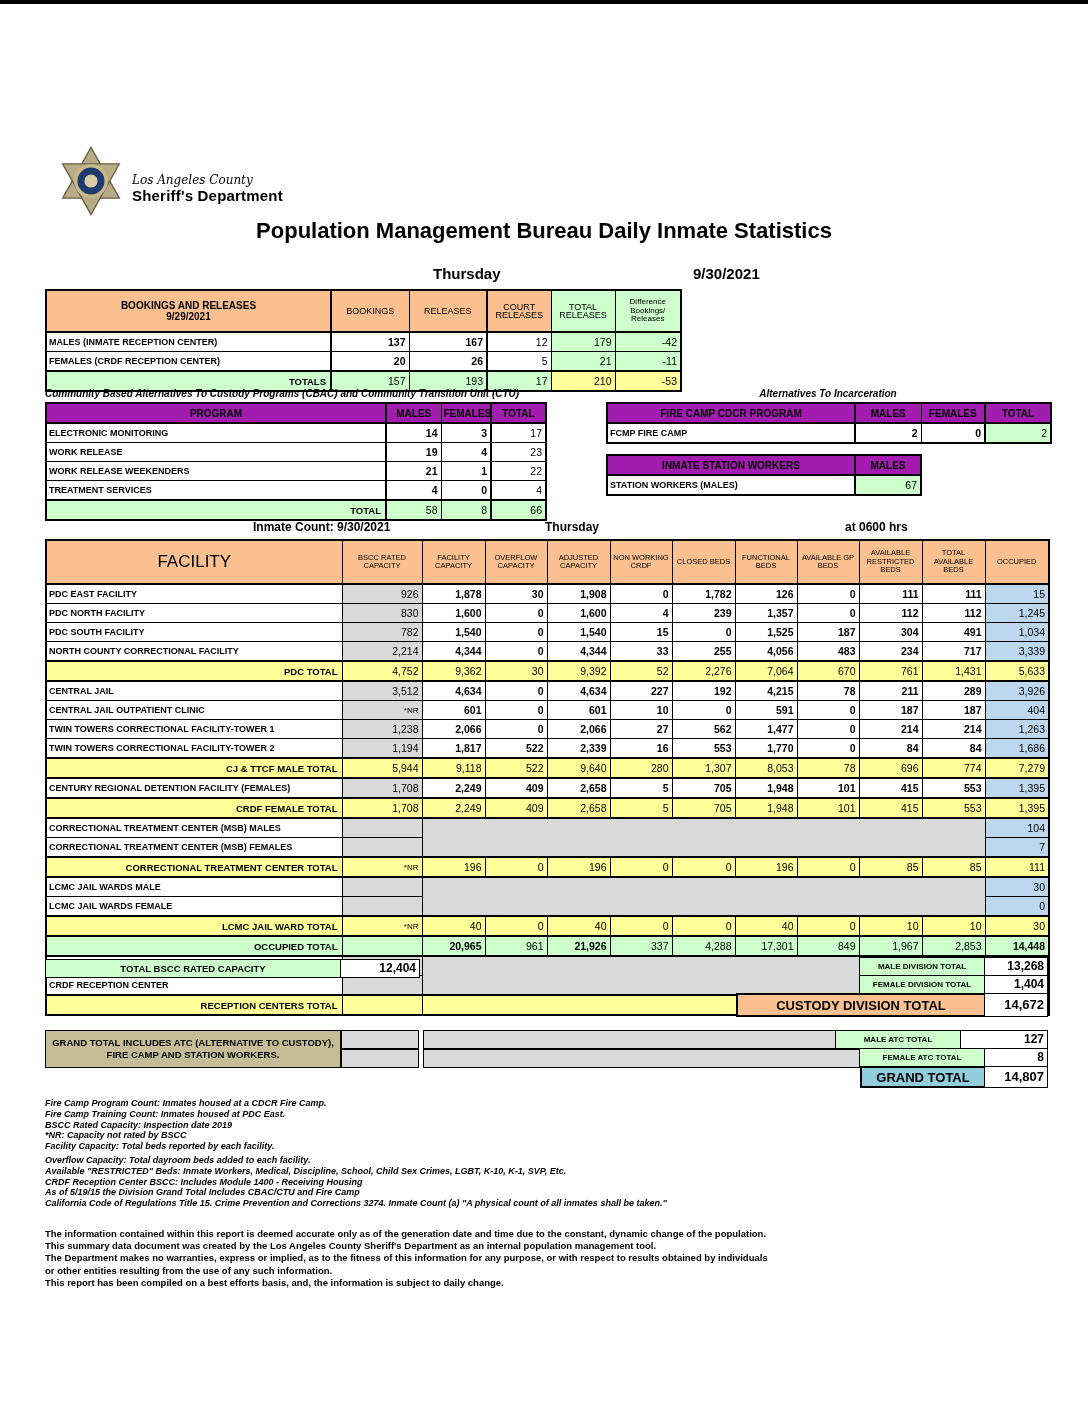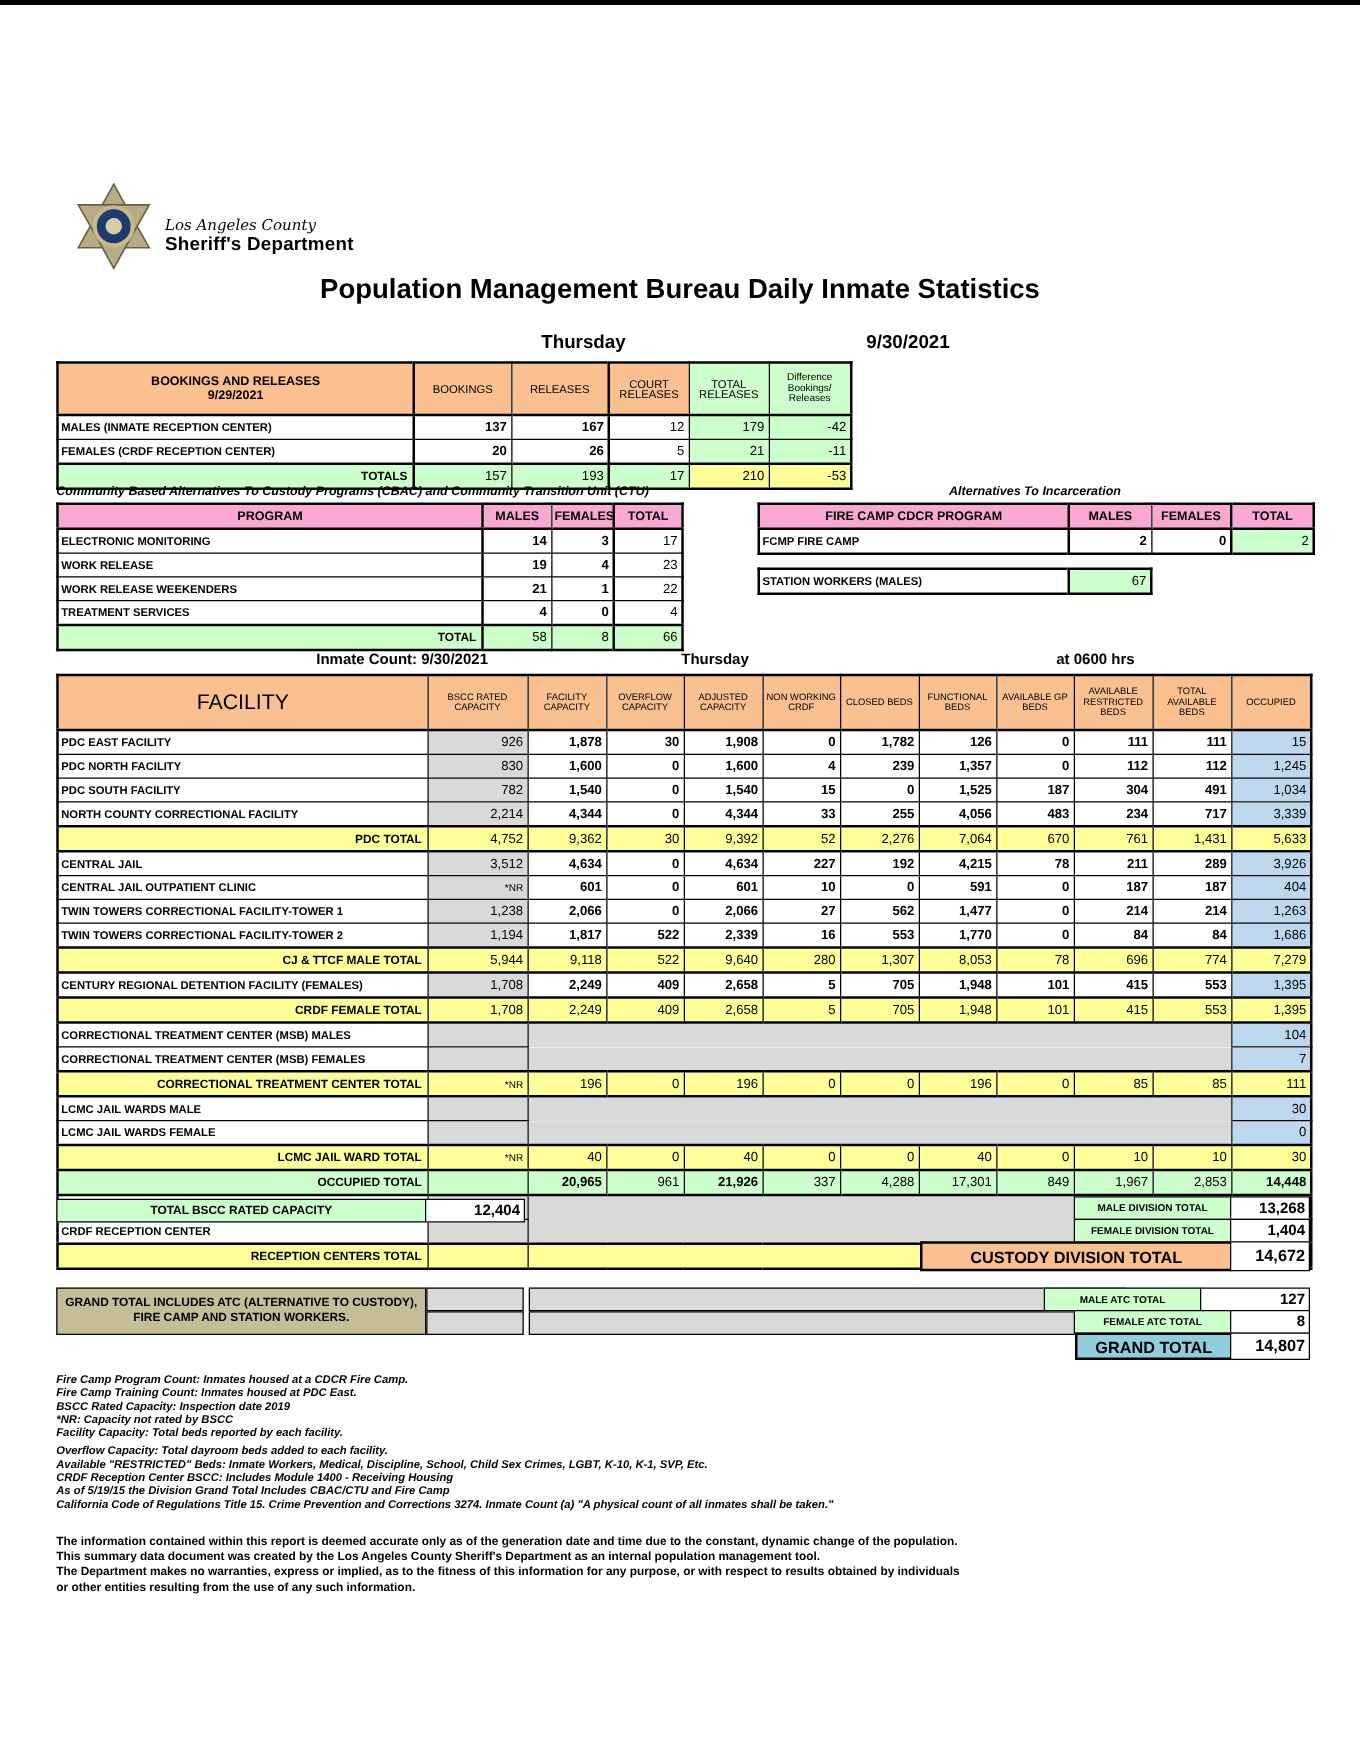--- a/index.html
+++ b/index.html
@@ -14,21 +14,21 @@
   .orange{background:#FAC090}
   .green{background:#CCFFCC}
   .yellow{background:#FFFF99}
   .blue{background:#BDD7EE}
   .gray{background:#D9D9D9}
   .bluehdr{background:#92CDDC}
   .small{font-size:8px}
   
   .hc{background:#FAC090;font-size:7.5px;font-weight:normal;white-space:normal;line-height:8.5px;text-align:center;vertical-align:middle;padding:1px}
   .hc-big{font-size:17px;line-height:18px}
-  .thdr{background:#f9a8d4;font-weight:bold;font-size:10px;text-align:center}
+  .thdr{background:#a21caf;font-weight:bold;font-size:10px;text-align:center}
   
   .lab{font-size:9px;font-weight:bold;text-align:left;padding-left:2px}
   .lab-r{font-size:9.5px;font-weight:bold;text-align:right;padding-right:4px}
   .bl2{border-left:2px solid #000}
   .bt2 td{border-top:2px solid #000}
   .bb2 th,.bb2 td{border-bottom:2px solid #000}
   .row-total td{border-top:2px solid #000;border-bottom:2px solid #000}
   
   .logo-county{font-family:"DejaVu Serif",serif;font-style:italic;font-size:12px}
   .logo-dept{font-weight:bold;font-size:15px;letter-spacing:.2px}
@@ -186,20 +186,24 @@
     <td class="num green bl2">2</td>
   </tr>
 </tbody>
   </table>
 <table class="abs" style="left:606px;top:454px;width:314px;border:2px solid #000">
   <colgroup>
       <col style="width:248px">
       <col style="width:66px">
     </colgroup>
   <tbody>
+      <tr class="bb2">
+    <th class="thdr">INMATE STATION WORKERS</th>
+    <th class="thdr bl2">MALES</th>
+  </tr>
   <tr>
     <td class="lab">STATION WORKERS (MALES)</td>
     <td class="num green bl2">67</td>
   </tr>
 </tbody>
   </table>
 
 <div class="abs countline" style="left:253px;top:520px">Inmate Count: 9/30/2021</div>
 <div class="abs countline" style="left:545px;top:520px">Thursday</div>
 <div class="abs countline" style="left:845px;top:520px">at 0600 hrs</div>
@@ -539,13 +543,14 @@
   <div class="foot">CRDF Reception Center BSCC: Includes Module 1400 - Receiving Housing</div>
   <div class="foot">As of 5/19/15 the Division Grand Total Includes CBAC/CTU and Fire Camp</div>
   <div class="foot">California Code of Regulations Title 15. Crime Prevention and Corrections 3274. Inmate Count (a) "A physical count of all inmates shall be taken."</div>
 </div>
 
 <div class="abs" style="left:45px;top:1228px">
   <div class="disc">The information contained within this report is deemed accurate only as of the generation date and time due to the constant, dynamic change of the population.</div>
   <div class="disc">This summary data document was created by the Los Angeles County Sheriff's Department as an internal population management tool.</div>
   <div class="disc">The Department makes no warranties, express or implied, as to the fitness of this information for any purpose, or with respect to results obtained by individuals</div>
   <div class="disc">or other entities resulting from the use of any such information.</div>
+  <div class="disc">This report has been compiled on a best efforts basis, and, the information is subject to daily change.</div>
 </div>
 
 </body></html>

